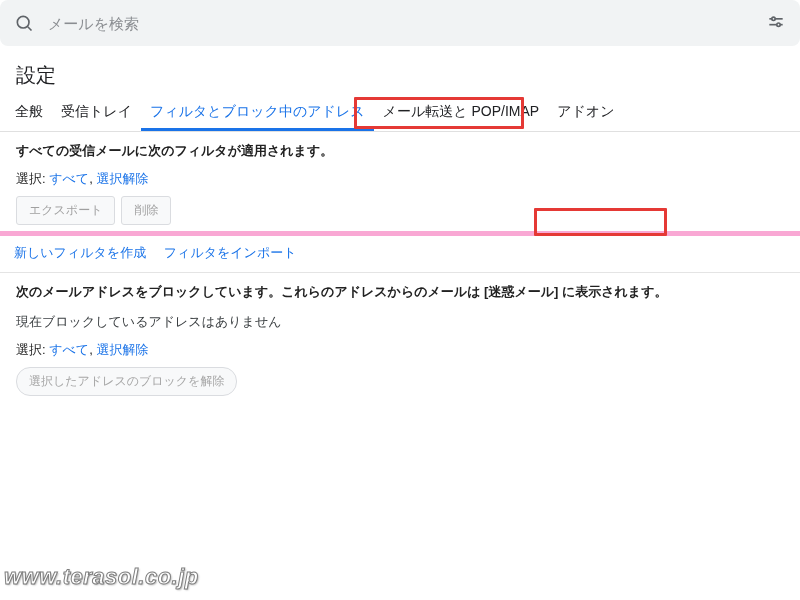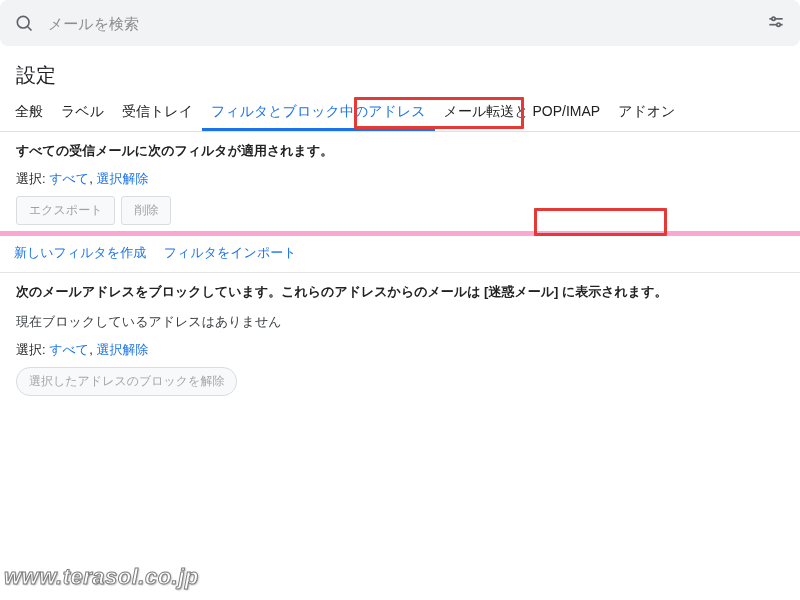--- a/index.html
+++ b/index.html
@@ -152,21 +152,20 @@
       <line x1="4" y1="14" x2="20" y2="14"></line>
         <circle cx="15" cy="14" r="2" fill="#f1f3f4"></circle>
     </svg>
   </span>
 </div>
 
 <div class="page-title">設定</div>
 
 <div class="tabs">
   <div class="tab">全般</div>
-  <div class="tab">ラベル</div>
   <div class="tab">受信トレイ</div>
   <div class="tab tab-active">フィルタとブロック中のアドレス</div>
   <div class="tab">メール転送と POP/IMAP</div>
   <div class="tab">アドオン</div>
 
 </div>
 
 <div class="section">
   <div class="section-title">すべての受信メールに次のフィルタが適用されます。</div>
   <div class="select-line">

